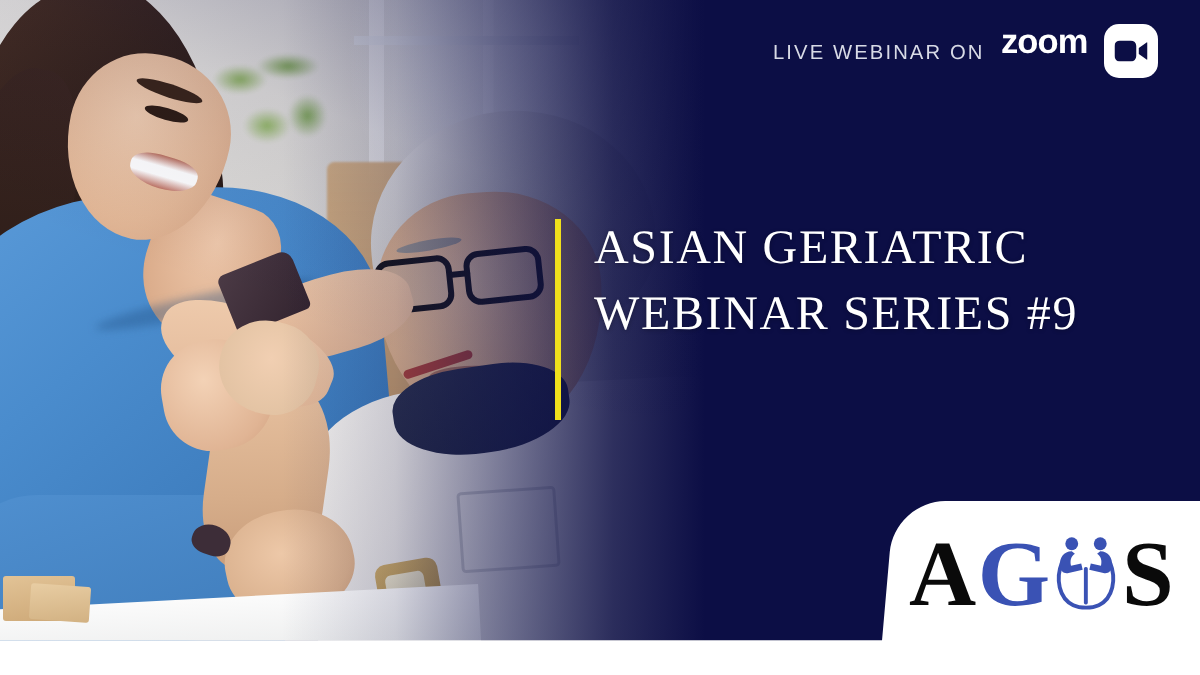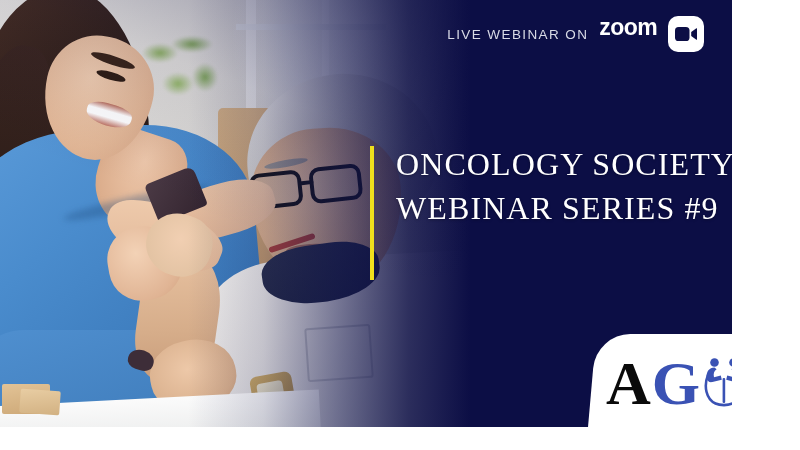--- a/index.html
+++ b/index.html
@@ -5,21 +5,21 @@
   * { margin:0; padding:0; box-sizing:border-box; }
   html, body { width:800px; height:450px; }
   body {
     font-family: "Liberation Sans", sans-serif;
     background:#ffffff;
     overflow:hidden;
   }
 
   #banner {
     position:relative;
-    width:732px;
+    width:800px;
     height:450px;
     background:#ffffff;
     overflow:hidden;
   }
 
   
   .navy-plate {
     position:absolute;
     left:0; top:0;
     width:800px; height:427px;
@@ -478,21 +478,21 @@
     <span class="zoom-tile">
       <svg width="22" height="14" viewBox="0 0 22 14" aria-hidden="true">
         <rect x="0" y="0" width="14.5" height="14" rx="3.6" fill="#0c0e45"></rect>
         <path d="M16.2 5.0 L21.4 1.3 C21.8 1.0 22 1.2 22 1.7 L22 12.3 C22 12.8 21.8 13.0 21.4 12.7 L16.2 9.0 Z" fill="#0c0e45"></path>
       </svg>
     </span>
   </div>
 
   <div class="title-accent"></div>
   <div class="title-block">
-    <div class="title-line">ONCOLOGY SOCIETY</div>
+    <div class="title-line">ASIAN GERIATRIC</div>
     <div class="title-line">WEBINAR SERIES #9</div>
   </div>
 
   <div class="logo-panel"></div>
   <div class="logo-inner">
     <span class="logo-a">A</span>
     <span class="logo-g">G</span>
     <span class="logo-emblem">
       <svg width="44" height="52" viewBox="0 0 44 52" aria-hidden="true">
         <g fill="none" stroke="#3a52b4" stroke-width="2.6">

